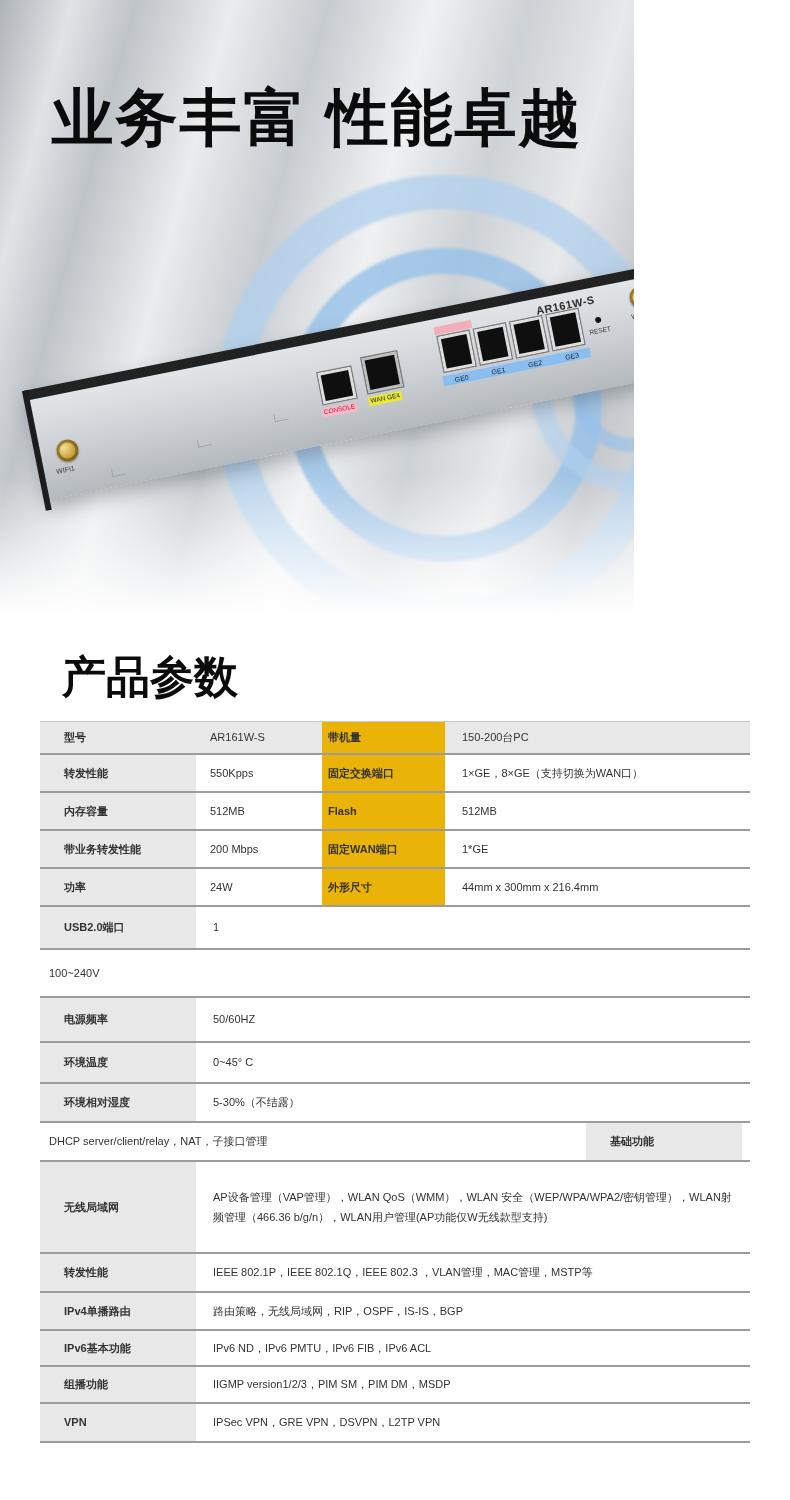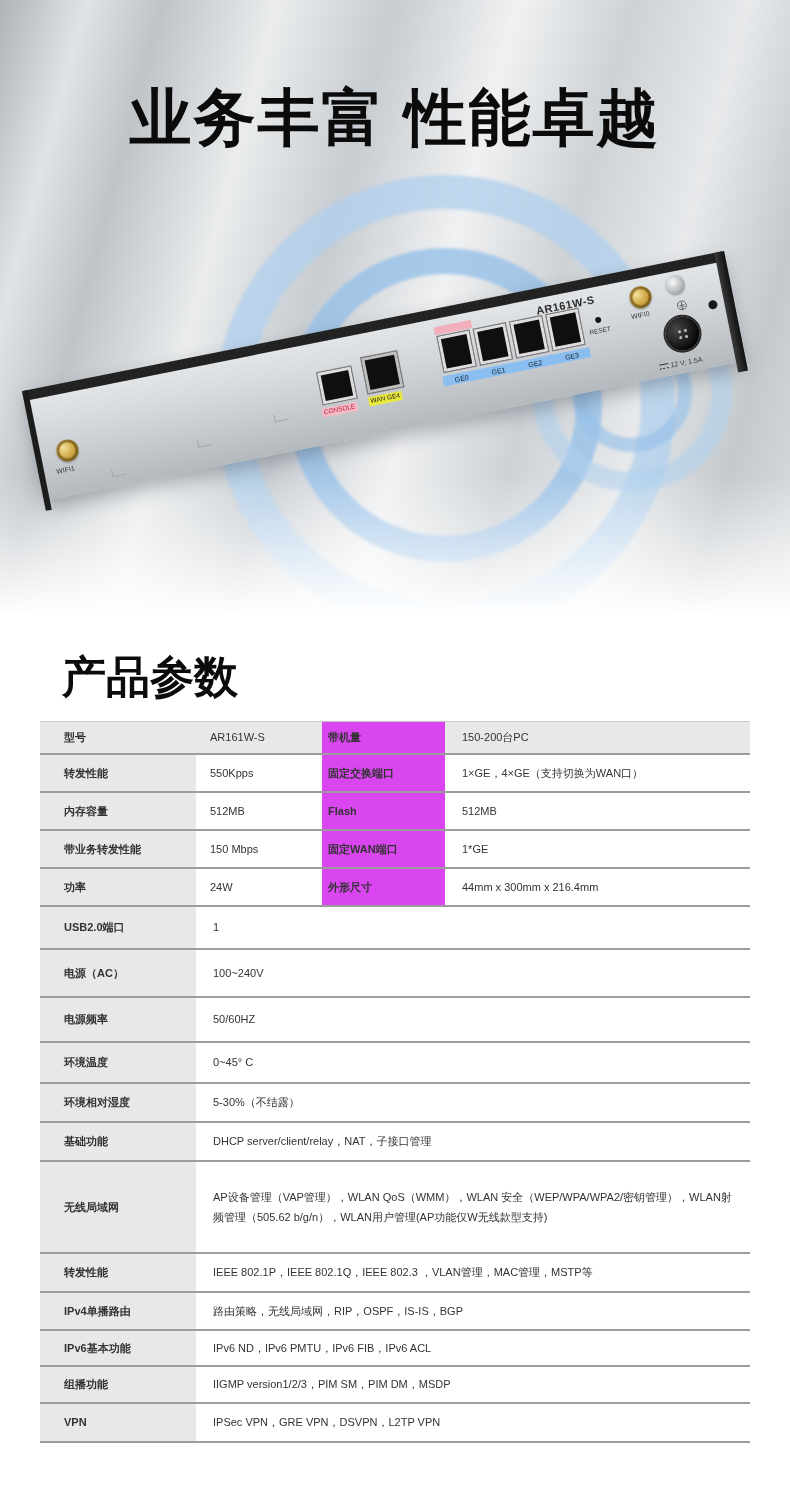--- a/index.html
+++ b/index.html
@@ -4,21 +4,21 @@
 <style>
   * { margin:0; padding:0; box-sizing:border-box; }
   html,body { width:790px; }
   body {
     height:1500px; background:#ffffff; overflow:hidden; position:relative;
     font-family:"Liberation Sans","DejaVu Sans",sans-serif; color:#333;
   }
 
   
   .hero {
-    position:relative; width:790px; height:635px; overflow:hidden;
+    position:relative; width:634px; height:635px; overflow:hidden;
     background:linear-gradient(105deg,#aeb3b8 0%,#e0e3e6 9%,#bfc4c9 17%,#eaeced 29%,
       #c7ccd1 41%,#f0f1f2 54%,#cdd2d6 66%,#e7e9eb 78%,#c4c9cd 89%,#dcdfe2 100%);
   }
   .hero-title {
     position:absolute; top:76px; left:0; width:100%; text-align:center;
     font-size:62px; font-weight:bold; color:#0b0b0b; letter-spacing:2px; z-index:5;
   }
   .ring { position:absolute; border-radius:50%; z-index:1; filter:blur(1.5px); }
   .r1 { left:215px; top:175px; width:460px; height:460px; border:34px solid rgba(176,208,238,.75); }
   .r2 { left:288px; top:248px; width:314px; height:314px; border:26px solid rgba(150,192,232,.8); }
@@ -90,21 +90,21 @@
   .specs { position:relative; padding-top:13px; }
   .specs-title { margin:0 0 14px 62px; font-size:44px; font-weight:bold; color:#0b0b0b; }
   .spec-table { margin:0 40px; width:710px; border-top:1px solid #c9c9c9; font-size:11px; }
   .row { display:flex; align-items:stretch; border-bottom:2px solid #9c9c9c; background:#fff; }
   .cell { display:flex; align-items:center; line-height:1.85; }
   .cell.label { background:#e8e8e8; font-weight:bold; width:156px; flex:none;
     margin-right:8px; padding:4px 8px 4px 24px; }
   .cell.value { padding:4px 10px 4px 9px; flex:1; }
   .quad .cell.v1 { width:118px; flex:none; padding-left:6px; }
   .quad .cell.l2 { width:123px; flex:none; margin-right:8px; padding-left:6px;
-    background:#d946ef; font-weight:bold; }
+    background:#eab308; font-weight:bold; }
   .quad .cell.v2 { flex:1; }
   .allgray, .allgray .cell.value { background:#e8e8e8; }
 </style>
 </head>
 <body>
 
 <section class="hero">
   <div class="ring r1"></div>
   <div class="ring r2"></div>
   <div class="ring r3"></div>
@@ -174,77 +174,76 @@
       <div class="cell label">型号</div>
       <div class="cell value v1">AR161W-S</div>
       <div class="cell label l2">带机量</div>
       <div class="cell value v2">150-200台PC</div>
     </div>
 
     <div class="row quad" style="min-height:38px">
       <div class="cell label">转发性能</div>
       <div class="cell value v1">550Kpps</div>
       <div class="cell label l2">固定交换端口</div>
-      <div class="cell value v2">1×GE，4×GE（支持切换为WAN口）</div>
+      <div class="cell value v2">1×GE，8×GE（支持切换为WAN口）</div>
     </div>
 
     <div class="row quad" style="min-height:38px">
       <div class="cell label">内存容量</div>
       <div class="cell value v1">512MB</div>
       <div class="cell label l2">Flash</div>
       <div class="cell value v2">512MB</div>
     </div>
 
     <div class="row quad" style="min-height:38px">
       <div class="cell label">带业务转发性能</div>
-      <div class="cell value v1">150 Mbps</div>
+      <div class="cell value v1">200 Mbps</div>
       <div class="cell label l2">固定WAN端口</div>
       <div class="cell value v2">1*GE</div>
     </div>
 
     <div class="row quad" style="min-height:38px">
       <div class="cell label">功率</div>
       <div class="cell value v1">24W</div>
       <div class="cell label l2">外形尺寸</div>
       <div class="cell value v2">44mm x 300mm x 216.4mm</div>
     </div>
 
     <div class="row" style="min-height:43px">
       <div class="cell label">USB2.0端口</div>
       <div class="cell value">1</div>
     </div>
 
     <div class="row" style="min-height:48px">
-      <div class="cell label">电源（AC）</div>
       <div class="cell value">100~240V</div>
     </div>
 
     <div class="row" style="min-height:45px">
       <div class="cell label">电源频率</div>
       <div class="cell value">50/60HZ</div>
     </div>
 
     <div class="row" style="min-height:41px">
       <div class="cell label">环境温度</div>
       <div class="cell value">0~45° C</div>
     </div>
 
     <div class="row" style="min-height:39px">
       <div class="cell label">环境相对湿度</div>
       <div class="cell value">5-30%（不结露）</div>
     </div>
 
     <div class="row" style="min-height:39px">
+      <div class="cell value">DHCP server/client/relay，NAT，子接口管理</div>
       <div class="cell label">基础功能</div>
-      <div class="cell value">DHCP server/client/relay，NAT，子接口管理</div>
     </div>
 
     <div class="row" style="min-height:92px">
       <div class="cell label">无线局域网</div>
-      <div class="cell value">AP设备管理（VAP管理），WLAN QoS（WMM），WLAN 安全（WEP/WPA/WPA2/密钥管理），WLAN射频管理（505.62 b/g/n），WLAN用户管理(AP功能仅W无线款型支持)</div>
+      <div class="cell value">AP设备管理（VAP管理），WLAN QoS（WMM），WLAN 安全（WEP/WPA/WPA2/密钥管理），WLAN射频管理（466.36 b/g/n），WLAN用户管理(AP功能仅W无线款型支持)</div>
     </div>
 
     <div class="row" style="min-height:39px">
       <div class="cell label">转发性能</div>
       <div class="cell value">IEEE 802.1P，IEEE 802.1Q，IEEE 802.3 ，VLAN管理，MAC管理，MSTP等</div>
     </div>
 
     <div class="row" style="min-height:38px">
       <div class="cell label">IPv4单播路由</div>
       <div class="cell value">路由策略，无线局域网，RIP，OSPF，IS-IS，BGP</div>

